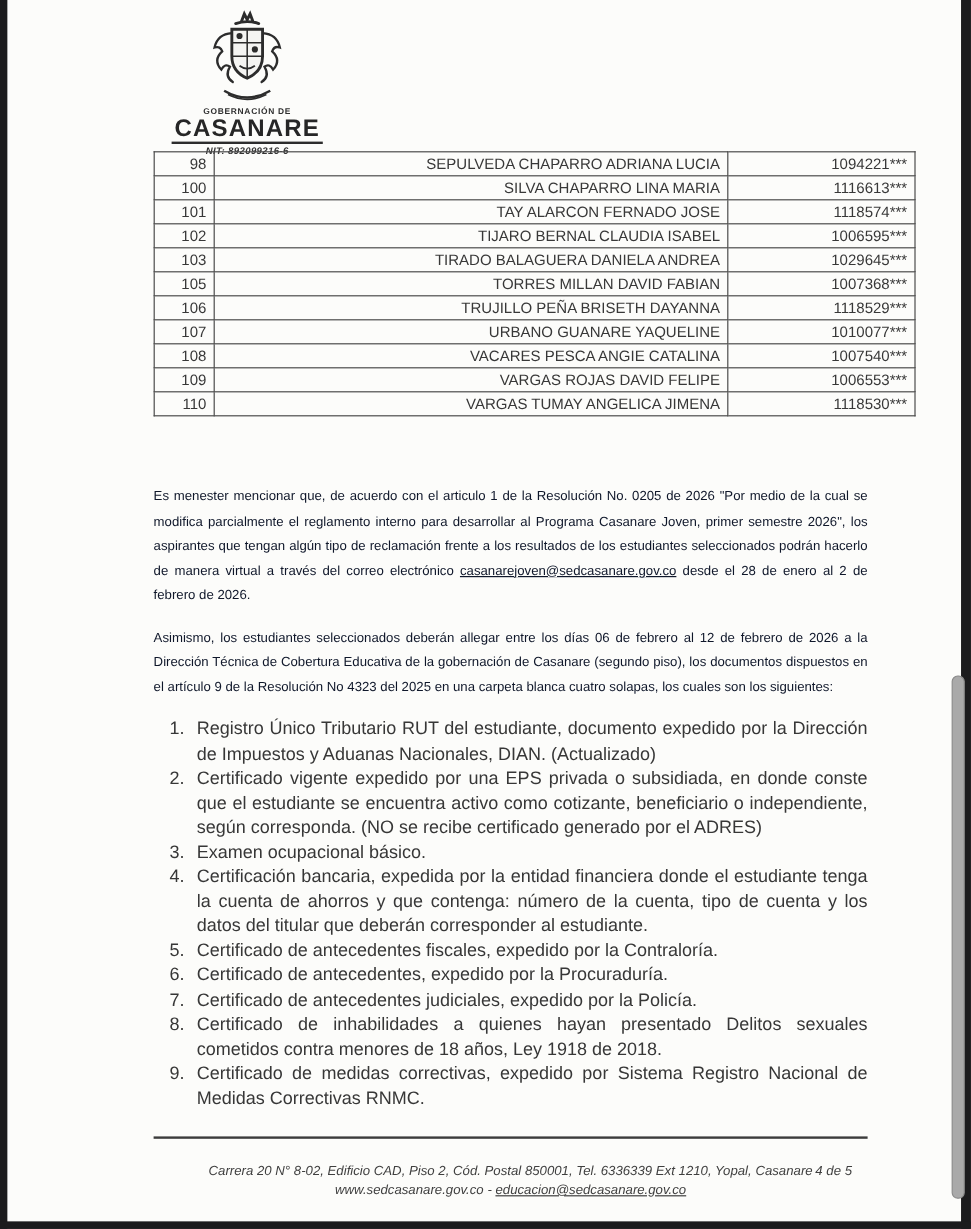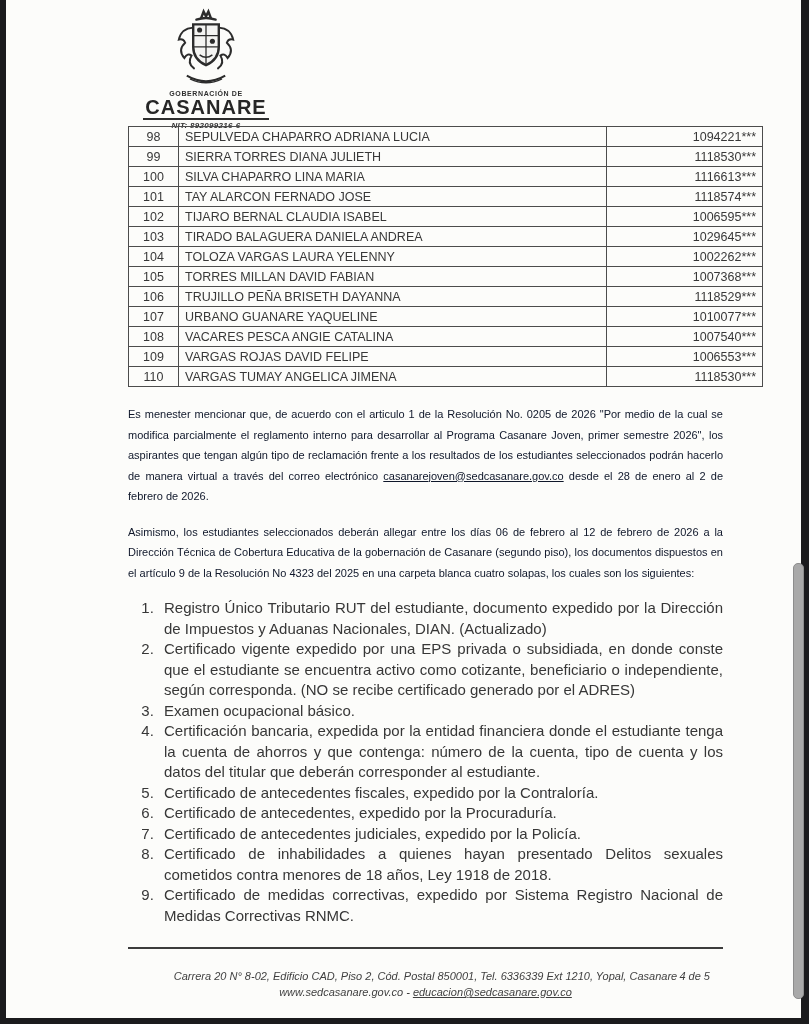--- a/index.html
+++ b/index.html
@@ -22,21 +22,21 @@
   .circular-block{position:absolute;top:44px;left:500px;width:217px;text-align:right;
     font-size:13px;line-height:17px;color:#333;}
   .circular-block .doc-type{font-weight:700;letter-spacing:.3px;}
   
   table.students{
     position:absolute;left:122px;top:126px;width:595px;
     border-collapse:collapse;table-layout:fixed;
   }
   table.students td{
     border:1px solid #4c4c4c;height:19px;padding:0 6px;
-    font-size:12.5px;color:#383838;white-space:nowrap;overflow:hidden;
+    font-size:12.5px;color:#383838;white-space:nowrap;overflow:hidden;text-align:right;
   }
   td.col-num{width:37px;text-align:center;padding:0 2px;}
   td.col-name{width:415px;}
   td.col-id{width:143px;text-align:right;padding-right:22px;}
   
   .text-block{position:absolute;left:122px;top:404px;width:595px;}
   .text-block p{
     margin:0 0 15px 0;font-size:11px;line-height:20.5px;
     text-align:justify;color:#0f172a;
   }
@@ -95,48 +95,38 @@
 
 
   <table class="students">
     <tbody>
         <tr>
           <td class="col-num">98</td>
           <td class="col-name">SEPULVEDA CHAPARRO ADRIANA LUCIA</td>
           <td class="col-id">1094221***</td>
         </tr>
         <tr>
-          <td class="col-num">99</td>
-          <td class="col-name">SIERRA TORRES DIANA JULIETH</td>
-          <td class="col-id">1118530***</td>
-        </tr>
-        <tr>
           <td class="col-num">100</td>
           <td class="col-name">SILVA CHAPARRO LINA MARIA</td>
           <td class="col-id">1116613***</td>
         </tr>
         <tr>
           <td class="col-num">101</td>
           <td class="col-name">TAY ALARCON FERNADO JOSE</td>
           <td class="col-id">1118574***</td>
         </tr>
         <tr>
           <td class="col-num">102</td>
           <td class="col-name">TIJARO BERNAL CLAUDIA ISABEL</td>
           <td class="col-id">1006595***</td>
         </tr>
         <tr>
           <td class="col-num">103</td>
           <td class="col-name">TIRADO BALAGUERA DANIELA ANDREA</td>
           <td class="col-id">1029645***</td>
-        </tr>
-        <tr>
-          <td class="col-num">104</td>
-          <td class="col-name">TOLOZA VARGAS LAURA YELENNY</td>
-          <td class="col-id">1002262***</td>
         </tr>
         <tr>
           <td class="col-num">105</td>
           <td class="col-name">TORRES MILLAN DAVID FABIAN</td>
           <td class="col-id">1007368***</td>
         </tr>
         <tr>
           <td class="col-num">106</td>
           <td class="col-name">TRUJILLO PEÑA BRISETH DAYANNA</td>
           <td class="col-id">1118529***</td>

